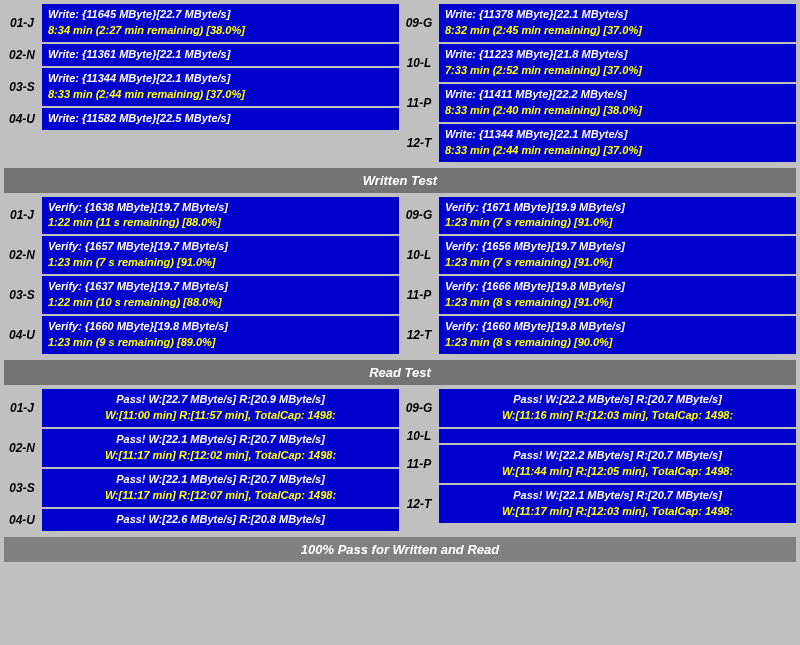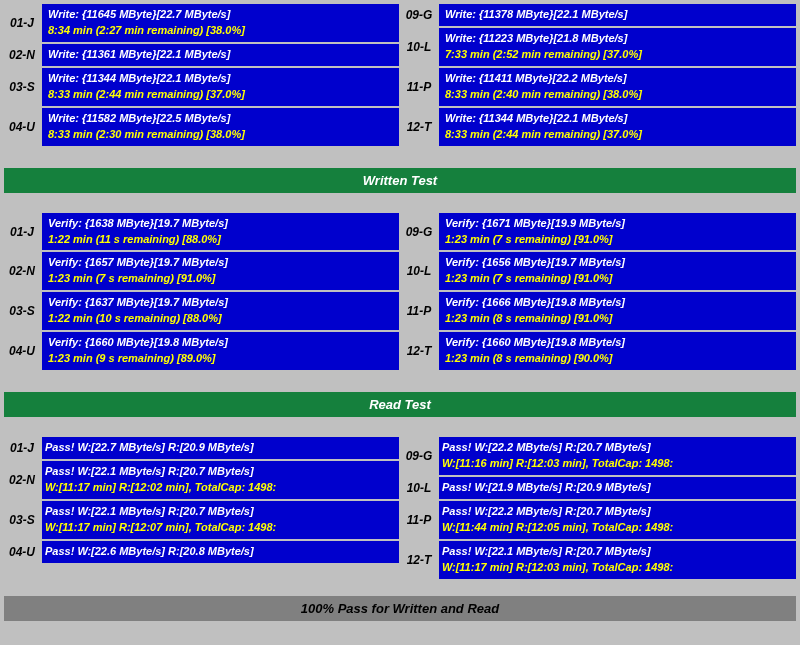--- a/index.html
+++ b/index.html
@@ -21,25 +21,25 @@
       margin-bottom: 2px;
     }
     .grid-2col {
       display: grid;
       grid-template-columns: 1fr 1fr;
       gap: 2px;
     }
     .section-header {
       text-align: center;
       padding: 5px 10px;
-      background: #15803d;
+      background: #737373;
       color: #ffffff;
       font-size: 13px;
       font-weight: bold;
-      margin: 20px 0;
+      margin: 4px 0;
       display: flex;
       justify-content: center;
       align-items: center;
     }
     .row-item {
       display: flex;
       gap: 2px;
       margin-bottom: 2px;
     }
     .row-label {
@@ -64,31 +64,32 @@
     }
     .cell-content .line1 { color: #ffffff; }
     .cell-content .line2 { color: #ffff00; }
     .pass-cell {
       background: #0000cd;
       color: #ffffff;
       padding: 3px 3px;
       font-size: 11px;
       font-weight: bold;
       line-height: 1.45;
+      text-align: center;
     }
     .pass-cell .line1 { color: #ffffff; }
     .pass-cell .line2 { color: #ffff00; }
     .footer-bar {
       background: #808080;
-      color: #000000;
+      color: #ffffff;
       text-align: center;
       padding: 5px;
       font-size: 13px;
       font-weight: bold;
-      margin-top: 15px;
+      margin-top: 4px;
     }
   </style>
 </head>
 <body>
 
 <div class="main-container">
 
   <div class="section">
     <div class="grid-2col">
 
@@ -110,30 +111,30 @@
           <div class="row-label">03-S</div>
           <div class="cell-content">
             <div class="line1">Write: {11344 MByte}[22.1 MByte/s]</div>
             <div class="line2">8:33 min (2:44 min remaining)  [37.0%]</div>
           </div>
         </div>
         <div class="row-item">
           <div class="row-label">04-U</div>
           <div class="cell-content">
             <div class="line1">Write: {11582 MByte}[22.5 MByte/s]</div>
-            <div class="line2">8:33 min (2:30 min remaining)  [38.0%]</div>
           </div>
         </div>
       </div>
 
       <div>
         <div class="row-item">
           <div class="row-label">09-G</div>
           <div class="cell-content">
             <div class="line1">Write: {11378 MByte}[22.1 MByte/s]</div>
+            <div class="line2">8:32 min (2:45 min remaining)  [37.0%]</div>
           </div>
         </div>
         <div class="row-item">
           <div class="row-label">10-L</div>
           <div class="cell-content">
             <div class="line1">Write: {11223 MByte}[21.8 MByte/s]</div>
             <div class="line2">7:33 min (2:52 min remaining)  [37.0%]</div>
           </div>
         </div>
         <div class="row-item">
@@ -230,20 +231,21 @@
   </div>
 
   <div class="section">
     <div class="grid-2col">
 
       <div>
         <div class="row-item">
           <div class="row-label">01-J</div>
           <div class="pass-cell" style="flex:1;">
             <div class="line1">Pass! W:[22.7 MByte/s] R:[20.9 MByte/s]</div>
+            <div class="line2"> W:[11:00 min] R:[11:57 min], TotalCap: 1498:</div>
           </div>
         </div>
         <div class="row-item">
           <div class="row-label">02-N</div>
           <div class="pass-cell" style="flex:1;">
             <div class="line1">Pass! W:[22.1 MByte/s] R:[20.7 MByte/s]</div>
             <div class="line2"> W:[11:17 min] R:[12:02 min], TotalCap: 1498:</div>
           </div>
         </div>
         <div class="row-item">
@@ -265,21 +267,20 @@
         <div class="row-item">
           <div class="row-label">09-G</div>
           <div class="pass-cell" style="flex:1;">
             <div class="line1">Pass! W:[22.2 MByte/s] R:[20.7 MByte/s]</div>
             <div class="line2"> W:[11:16 min] R:[12:03 min], TotalCap: 1498:</div>
           </div>
         </div>
         <div class="row-item">
           <div class="row-label">10-L</div>
           <div class="pass-cell" style="flex:1;">
-            <div class="line1">Pass! W:[21.9 MByte/s] R:[20.9 MByte/s]</div>
           </div>
         </div>
         <div class="row-item">
           <div class="row-label">11-P</div>
           <div class="pass-cell" style="flex:1;">
             <div class="line1">Pass! W:[22.2 MByte/s] R:[20.7 MByte/s]</div>
             <div class="line2"> W:[11:44 min] R:[12:05 min], TotalCap: 1498:</div>
           </div>
         </div>
         <div class="row-item">

